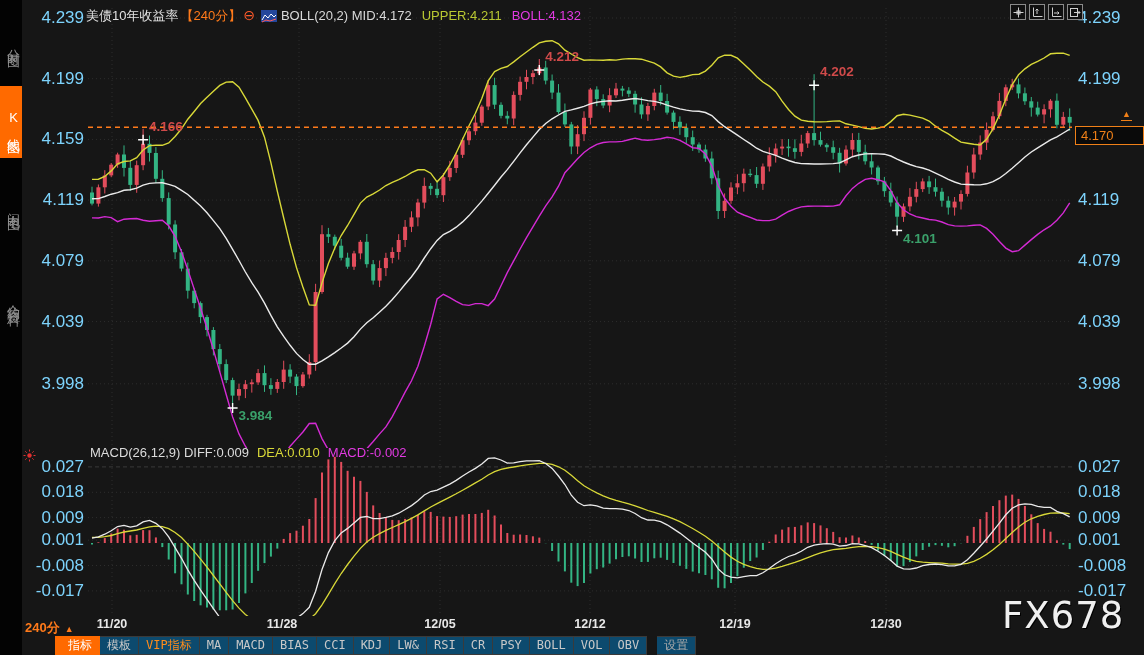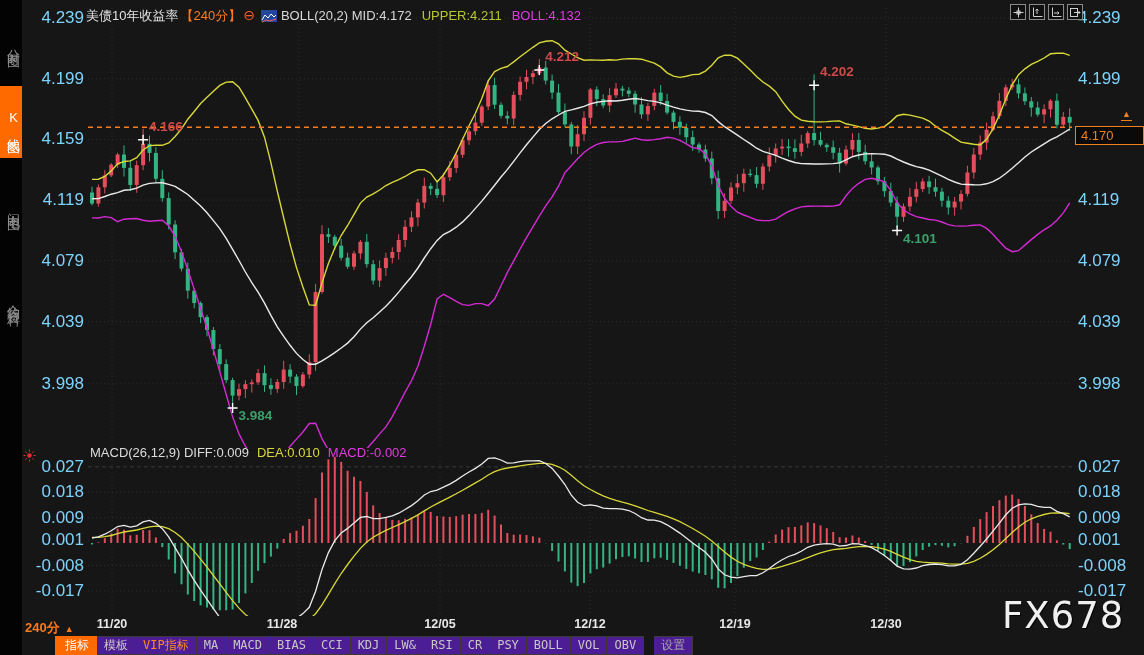--- a/index.html
+++ b/index.html
@@ -39,24 +39,24 @@
   #sun-icon{position:absolute;left:23px;top:448px;z-index:6;}
   
   #price-box{position:absolute;left:1075px;top:126px;width:62px;height:17px;background:#0a0a0a;
        border:1px solid #f08018;color:#f08018;font-size:13px;line-height:17px;padding-left:5px;z-index:8;}
   #price-tri{position:absolute;left:1121px;top:109px;color:#f08018;font-size:9px;line-height:11px;
        border-bottom:1px solid #f08018;padding:0 1px;z-index:8;}
   
   #period-label{position:absolute;left:25px;top:619px;color:#ff7a1a;font-size:13px;font-weight:bold;z-index:6;cursor:pointer;}
   #period-label .tri{font-size:9px;margin-left:5px;}
   #tabbar{position:absolute;left:55px;top:636px;height:19px;display:flex;z-index:6;}
-  .tab{height:17px;line-height:17px;padding:0 7px;font-size:12px;color:#c8c8c8;background:#4c1d95;
+  .tab{height:17px;line-height:17px;padding:0 7px;font-size:12px;color:#c8c8c8;background:#0c4a6e;
        border:1px solid #3a3a3a;border-left:none;cursor:pointer;white-space:nowrap;
        font-family:"DejaVu Sans Mono","Liberation Mono",monospace;}
-  .tab:first-child{border-left:3px solid #6d28d9;}
+  .tab:first-child{border-left:6px solid #6d28d9;}
   .tab.active{background:#ff6a00;border-color:#ff6a00;color:#fff;}
   .tab.vip{color:#ff8c1a;}
   .tab.settings{margin-left:10px;color:#aaa;}
   #watermark{position:absolute;left:1002px;top:594px;font-size:37px;letter-spacing:1px;color:#f0f0f0;
        font-family:"DejaVu Sans",sans-serif;z-index:25;text-shadow:1px 1px 0 #000;}
 </style>
 </head>
 <body>
 
 <div id="app">

